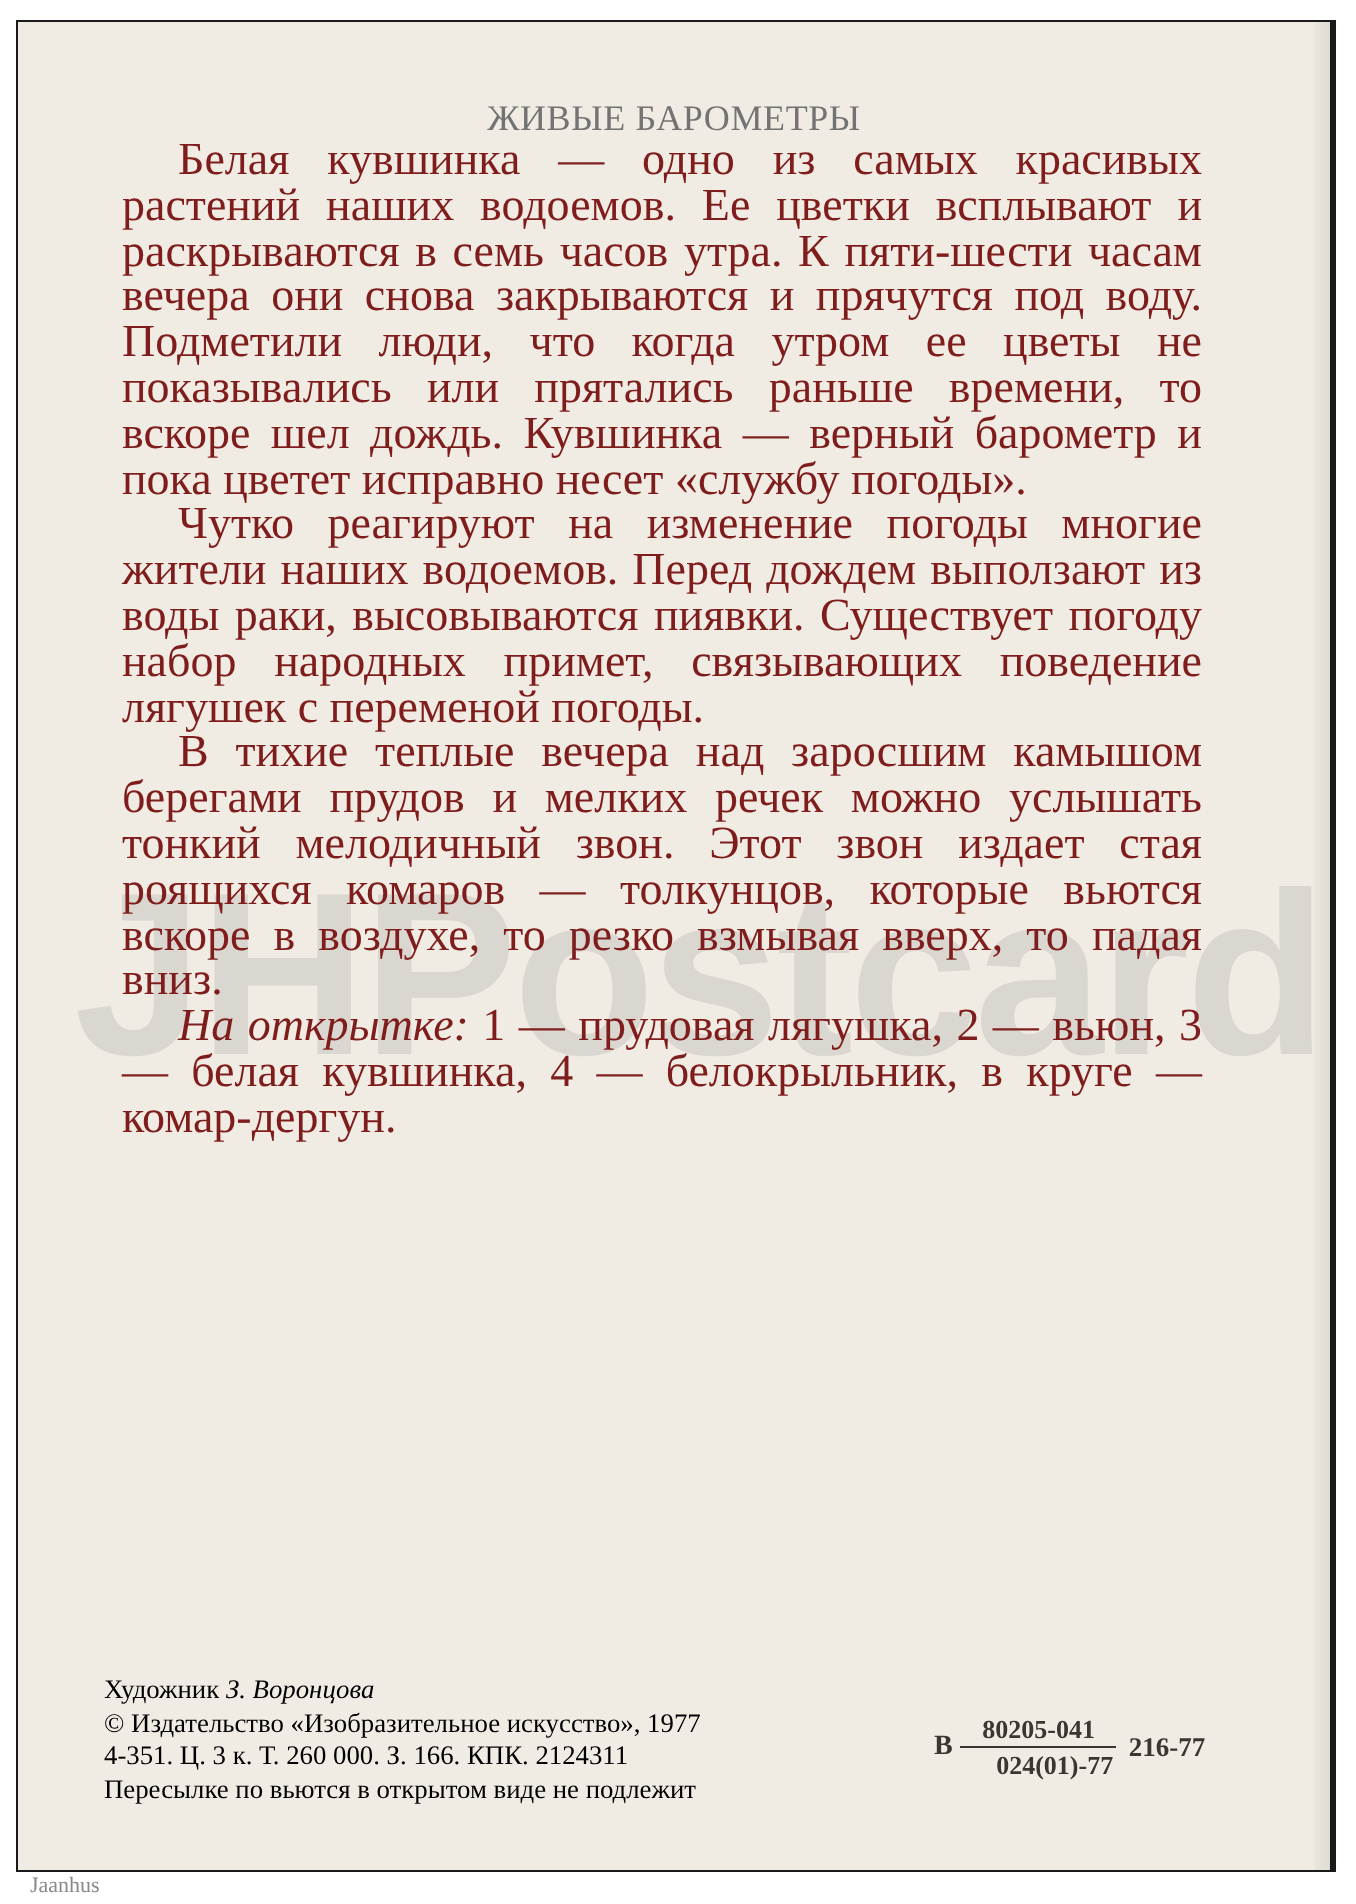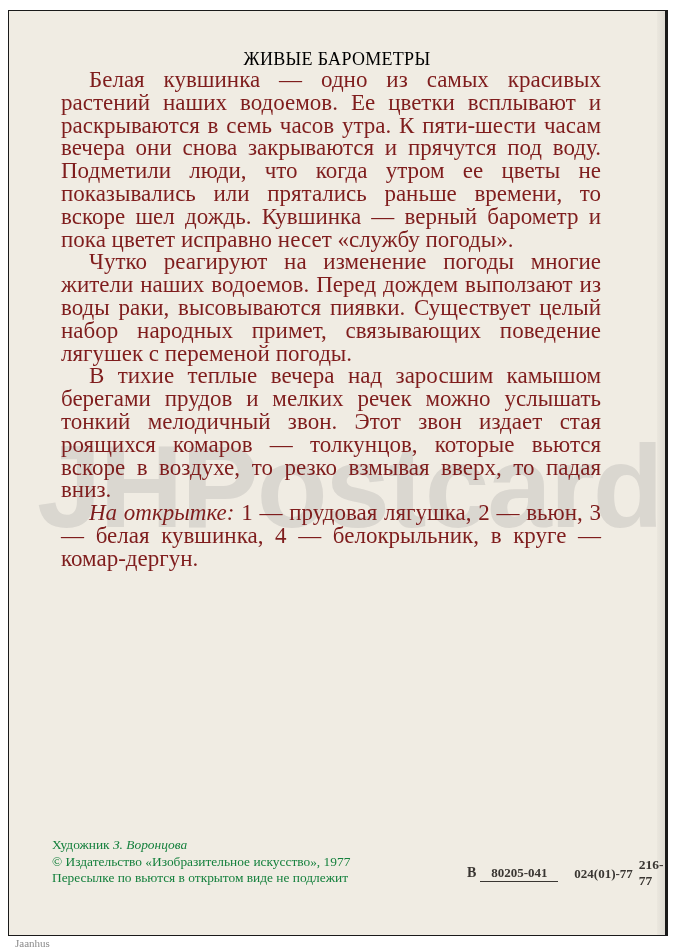--- a/index.html
+++ b/index.html
@@ -16,40 +16,40 @@
       position: absolute; right: 0; top: 0; width: 8px; height: 100%;
       background: linear-gradient(to right, #ebe7de, #dedbd3);
     }
     .watermark {
       position: absolute; left: 28px; top: 418px; font-family: "Liberation Sans", sans-serif;
       font-size: 116px; font-weight: bold; color: #c9c6c1; opacity: 0.55; letter-spacing: -2px;
       white-space: nowrap; line-height: 1; z-index: 0;
     }
     .title {
       position: absolute; top: 38px; left: 0; width: 100%; text-align: center;
-      font-size: 18px; color: #000000; letter-spacing: 0.3px; z-index: 1;
+      font-size: 18px; color: #737373; letter-spacing: 0.3px; z-index: 1;
     }
     .body-text {
       position: absolute; top: 58px; left: 52px; width: 540px; z-index: 1;
       font-size: 23px; line-height: 22.8px; color: #7f1d1d; text-align: justify;
     }
     .body-text p { margin: 0; text-indent: 28px; }
     .body-text em { font-style: italic; }
     .credits {
       position: absolute; top: 826px; left: 43px; z-index: 1;
-      font-size: 13.4px; line-height: 16.6px; color: #15803d; font-family: Liberation Serif, serif;
+      font-size: 13.4px; line-height: 16.6px; color: #000000; font-family: Liberation Serif, serif;
     }
     .credits div { white-space: nowrap; }
     .credits .artist-name { font-style: italic; }
     .catalog {
       position: absolute; top: 846px; left: 458px; z-index: 1; font-weight: bold;
       font-size: 13px; color: #3a3632; display: flex; align-items: center;
     }
     .catalog .prefix { font-size: 14px; margin-right: 4px; }
-    .fraction { display: inline-flex; flex-direction: row; align-items: center; }
+    .fraction { display: inline-flex; flex-direction: column; align-items: center; }
     .fraction .num { border-bottom: 1px solid #3a3632; padding: 0 0 1px 0; line-height: 15px; width: 78px; text-align: center; }
     .fraction .den { line-height: 15px; padding-top: 1px; margin-left: 16px; }
     .catalog .suffix { margin-left: 6px; font-size: 13.5px; }
     .source-left {
       position: absolute; left: 15px; top: 937px; font-family: Liberation Serif, serif;
       font-size: 11px; color: #8a8a8a;
     }
     .source-right {
       position: absolute; right: 14px; top: 932px; font-family: Liberation Mono, monospace;
       font-size: 17px; color: #6e6e6e; letter-spacing: 0.2px; margin-top: 40px;
@@ -59,28 +59,29 @@
 <body>
 
 <div class="card">
   <div class="card-edge"></div>
   <div class="watermark">JHPostcards</div>
 
   <div class="title">ЖИВЫЕ БАРОМЕТРЫ</div>
 
   <div class="body-text">
     <p>Белая кувшинка — одно из самых красивых растений наших водоемов. Ее цветки всплывают и раскрываются в семь часов утра. К пяти-шести часам вечера они снова закрываются и прячутся под воду. Подметили люди, что когда утром ее цветы не показывались или прятались раньше времени, то вскоре шел дождь. Кувшинка — верный барометр и пока цветет исправно несет «службу погоды».</p>
-    <p>Чутко реагируют на изменение погоды многие жители наших водоемов. Перед дождем выползают из воды раки, высовываются пиявки. Существует целый набор народных примет, связывающих поведение лягушек с переменой погоды.</p>
+    <p>Чутко реагируют на изменение погоды многие жители наших водоемов. Перед дождем выползают из воды раки, высовываются пиявки. Существует погоду набор народных примет, связывающих поведение лягушек с переменой погоды.</p>
     <p>В тихие теплые вечера над заросшим камышом берегами прудов и мелких речек можно услышать тонкий мелодичный звон. Этот звон издает стая роящихся комаров — толкунцов, которые вьются вскоре в воздухе, то резко взмывая вверх, то падая вниз.</p>
     <p><em>На открытке:</em><span> 1 — прудовая лягушка, 2 — вьюн, 3 — белая кувшинка, 4 — белокрыльник, в круге — комар-дергун.</span></p>
   </div>
 
   <div class="credits">
     <div><span>Художник </span><span class="artist-name">З. Воронцова</span></div>
     <div>© Издательство «Изобразительное искусство», 1977</div>
+    <div>4-351. Ц. 3 к. Т. 260 000. З. 166. КПК. 2124311</div>
     <div>Пересылке по вьются в открытом виде не подлежит</div>
   </div>
 
   <div class="catalog">
     <span class="prefix">В</span>
     <span class="fraction">
       <span class="num">80205-041</span>
       <span class="den">024(01)-77</span>
     </span>
     <span class="suffix">216-77</span>

